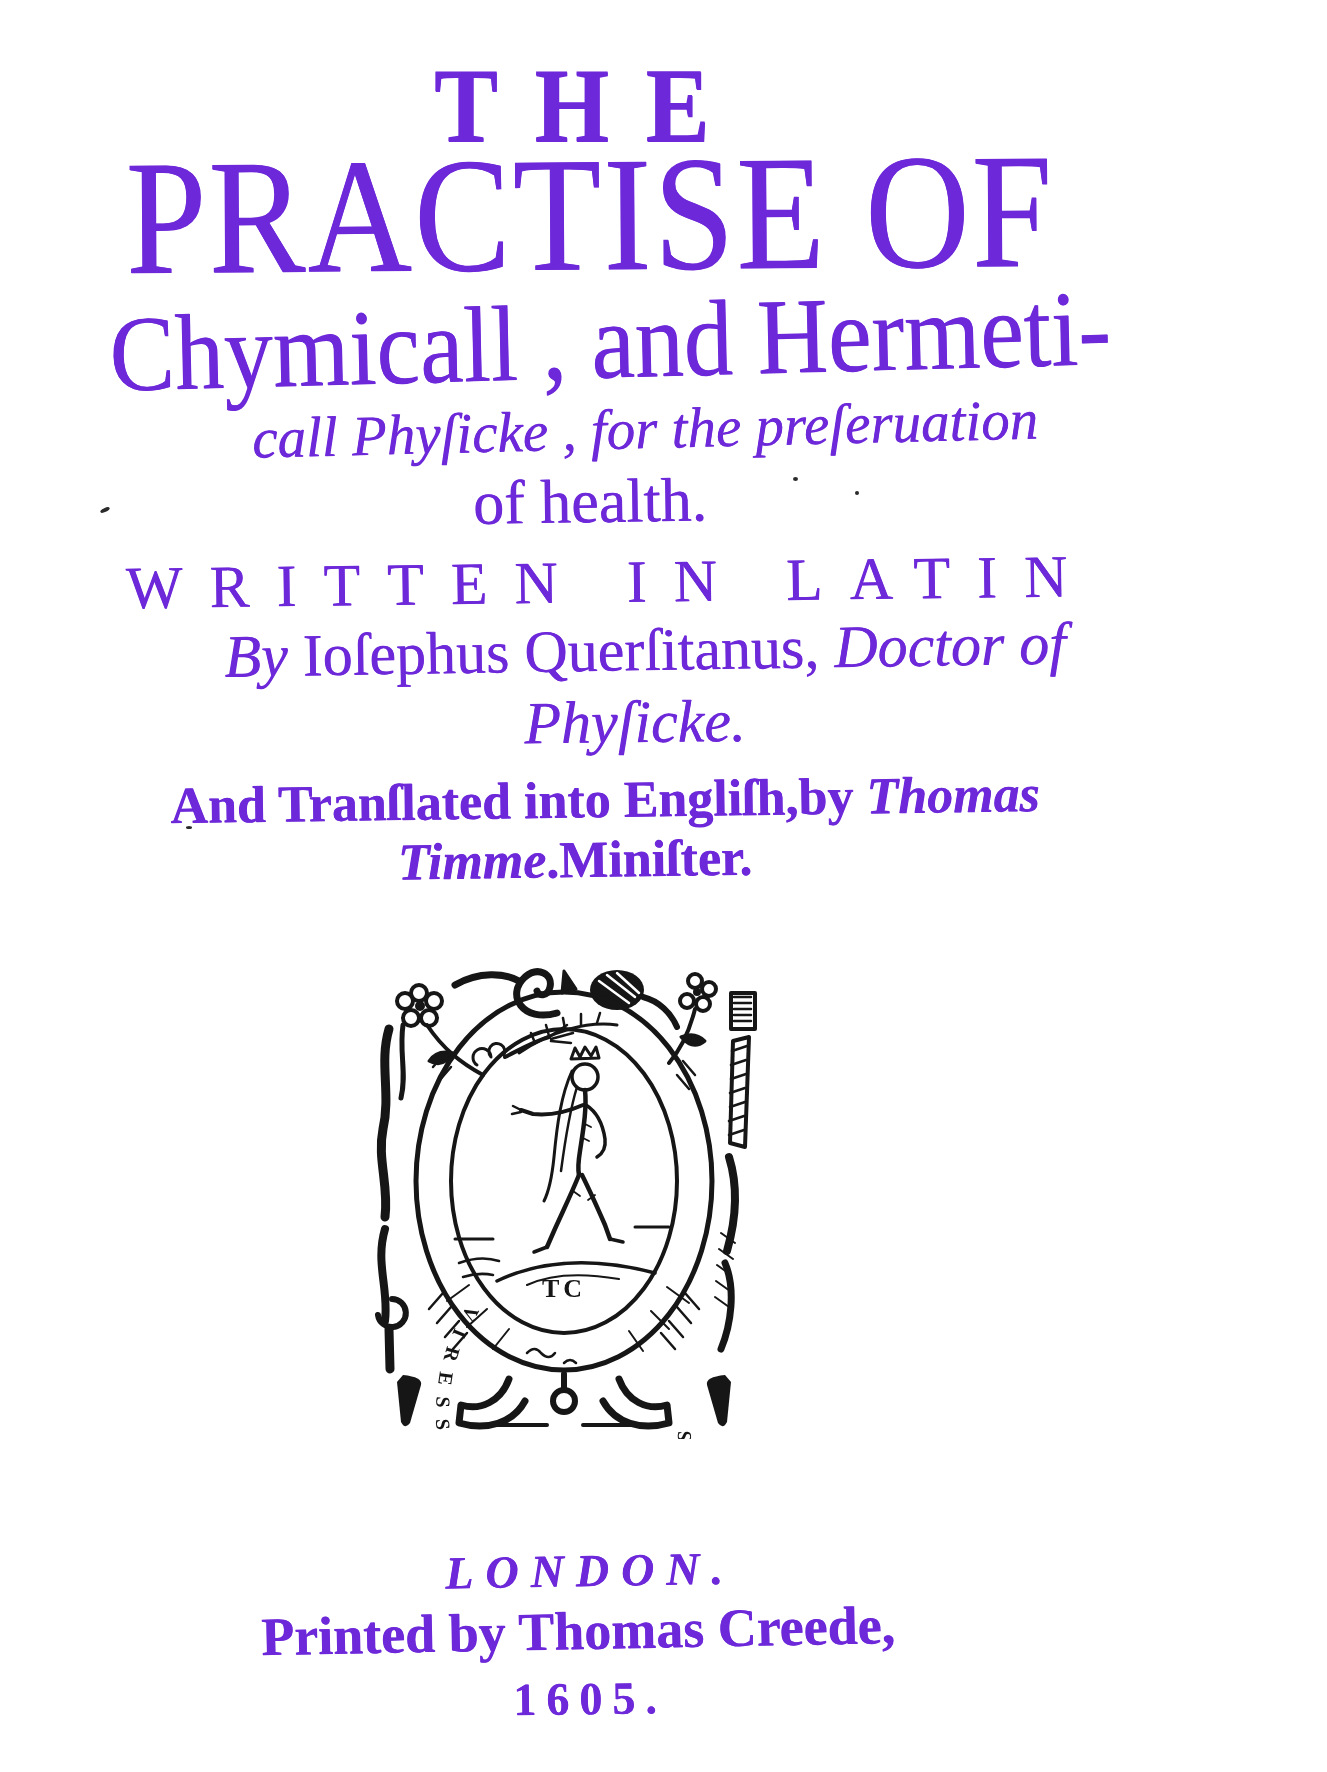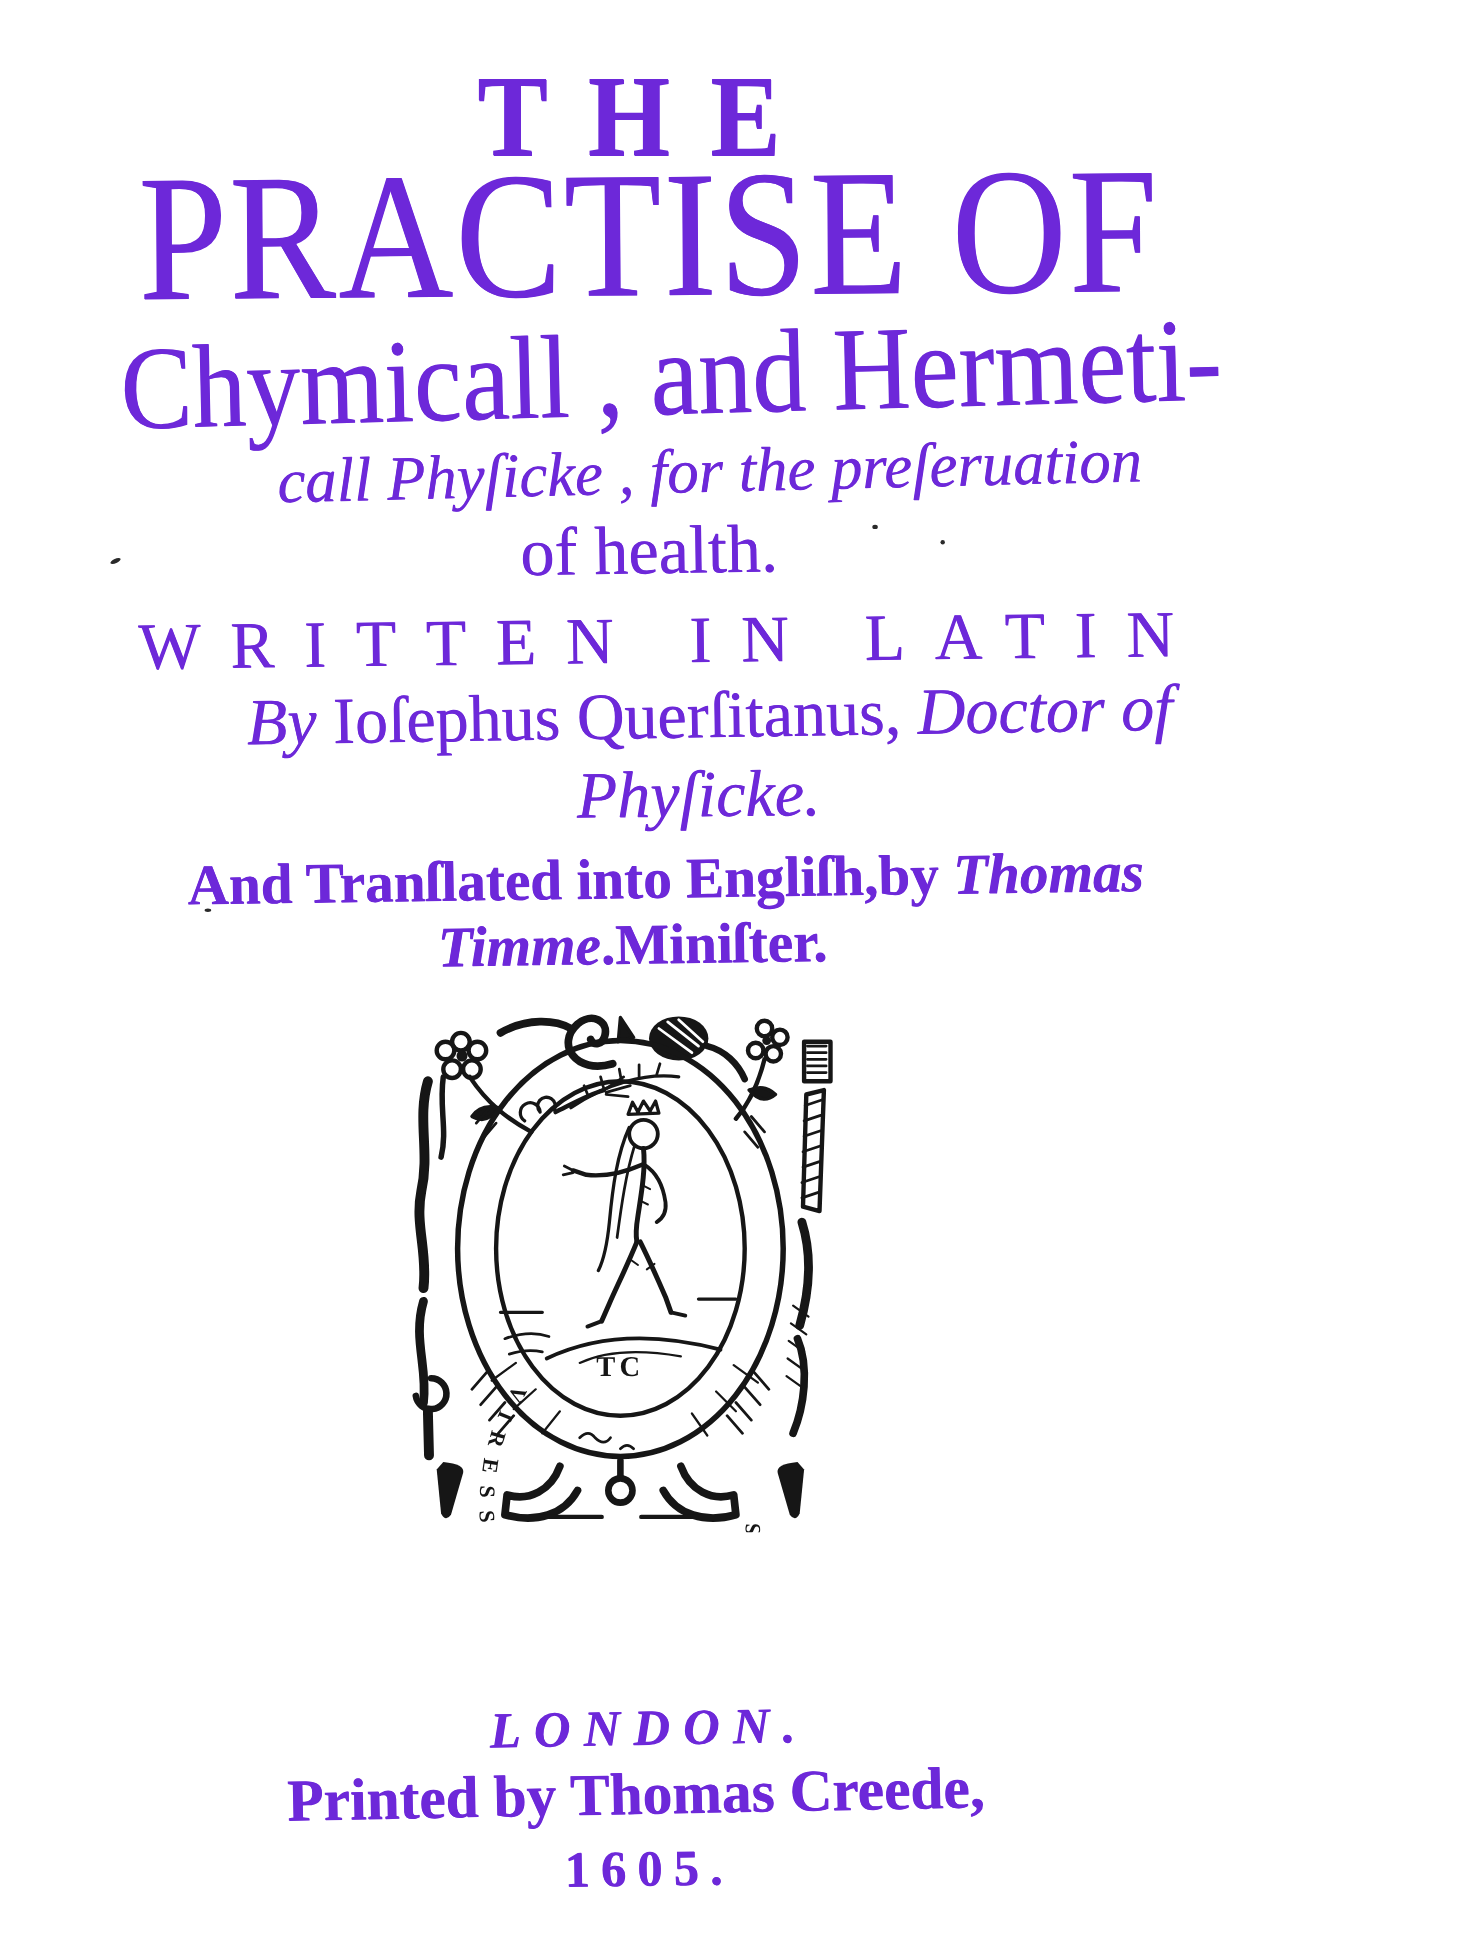--- a/index.html
+++ b/index.html
@@ -15,21 +15,21 @@
   .the{top:58px;font-size:96px;font-weight:bold;letter-spacing:.38em;transform:scaleY(1.1);}
   .practise{top:142px;font-size:145px;letter-spacing:2px;transform:scaleY(1.13) rotate(-0.4deg);}
   .sub1{top:292px;font-size:98px;transform:translateX(20px) scaleY(1.1) rotate(-1.4deg);}
   .sub2{top:400px;font-size:57px;font-style:italic;transform:translateX(55px) rotate(-1.4deg);}
   .sub3{top:470px;font-size:62px;transform:rotate(-0.8deg);}
   .written{top:552px;font-size:60px;letter-spacing:27px;transform:translateX(20px) rotate(-0.7deg);}
   .byline{top:620px;font-size:60px;transform:translateX(55px) rotate(-0.9deg);}
   .byline2{top:692px;font-size:60px;transform:translateX(45px) rotate(-0.6deg);}
   .trans1{top:774px;font-size:52px;font-weight:bold;transform:translateX(15px) rotate(-0.8deg);}
   .trans2{top:834px;font-size:52px;font-weight:bold;transform:translateX(-15px) rotate(-0.8deg);}
-  .device{position:absolute;left:359px;top:886px;width:410px;height:507px;}
+  .device{position:absolute;left:359px;top:932px;width:410px;height:507px;}
   .london{top:1548px;font-size:46px;font-weight:bold;letter-spacing:12px;transform:rotate(-1deg);}
   .printed{top:1604px;font-size:54px;font-weight:bold;transform:translateX(-12px) rotate(-1.1deg);}
   .year{top:1676px;font-size:46px;font-weight:bold;letter-spacing:10px;transform:rotate(-0.8deg);}
   .speck{position:absolute;background:#2a2a2a;border-radius:50%;}
   .s1{left:100px;top:508px;width:10px;height:4px;transform:rotate(-24deg);}
   .s2{left:793px;top:477px;width:5px;height:4px;}
   .s3{left:855px;top:491px;width:4px;height:4px;}
   .s4{left:186px;top:826px;width:6px;height:3px;}
 </style>
 </head>

